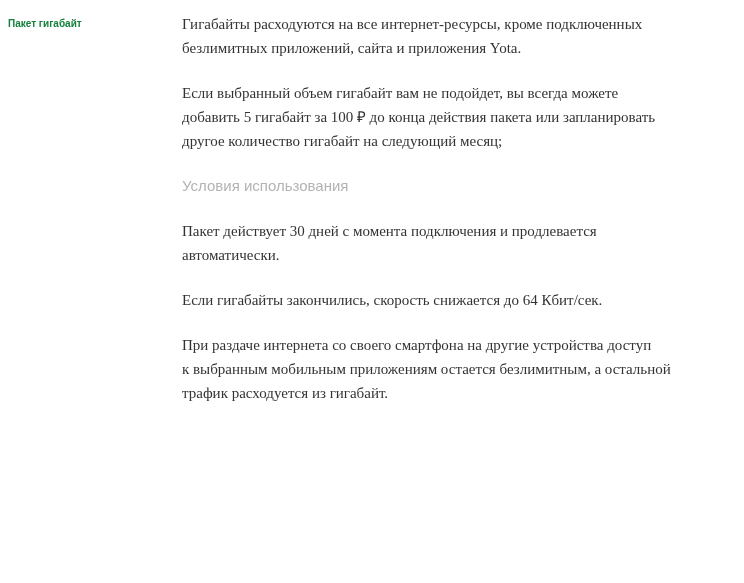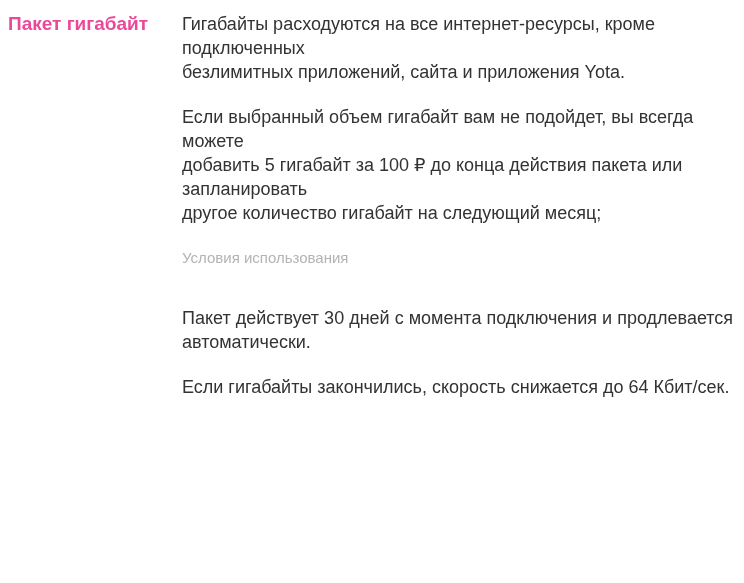--- a/index.html
+++ b/index.html
@@ -17,50 +17,54 @@
   }
   .left-col {
     width: 174px;
     flex-shrink: 0;
   }
   .right-col {
     flex: 1;
     max-width: 558px;
   }
   .section-title {
-    font-size: 19px;
+    font-size: 10px;
     font-weight: bold;
-    color: #ec4899;
+    color: #15803d;
     line-height: 24px;
   }
   .para {
-    font-size: 18px;
+    font-size: 15px;
     color: #333333;
     line-height: 24px;
     margin: 0 0 21px 0;
     white-space: pre-line;
+    font-family: Liberation Serif, serif;
   }
   .subheading {
     font-size: 15px;
     color: #b3b3b3;
     line-height: 24px;
-    margin: 0 0 36px 0;
+    margin: 0 0 21px 0;
   }
 </style>
 </head>
 <body>
 
 <div class="container">
   <div class="left-col">
     <div class="section-title">Пакет гигабайт</div>
   </div>
   <div class="right-col">
     <p class="para">Гигабайты расходуются на все интернет-ресурсы, кроме подключенных
 безлимитных приложений, сайта и приложения Yota.</p>
     <p class="para">Если выбранный объем гигабайт вам не подойдет, вы всегда можете
 добавить 5 гигабайт за 100 ₽ до конца действия пакета или запланировать
 другое количество гигабайт на следующий месяц;</p>
     <p class="subheading">Условия использования</p>
     <p class="para">Пакет действует 30 дней с момента подключения и продлевается
 автоматически.</p>
     <p class="para">Если гигабайты закончились, скорость снижается до 64 Кбит/сек.</p>
+    <p class="para">При раздаче интернета со своего смартфона на другие устройства доступ
+к выбранным мобильным приложениям остается безлимитным, а остальной
+трафик расходуется из гигабайт.</p>
   </div>
 </div>
 
 </body></html>

